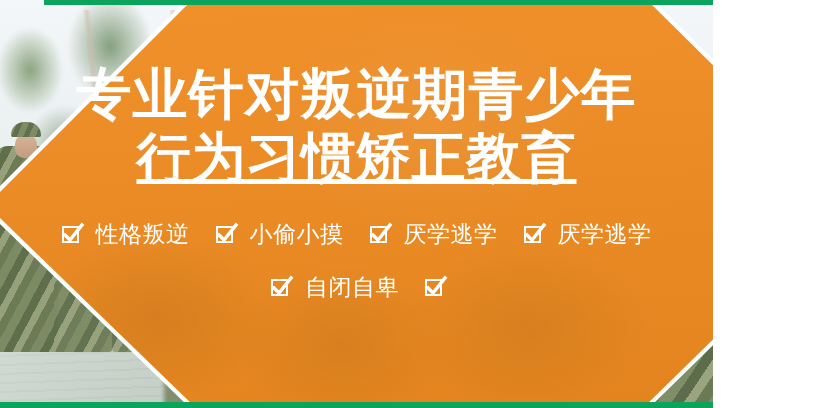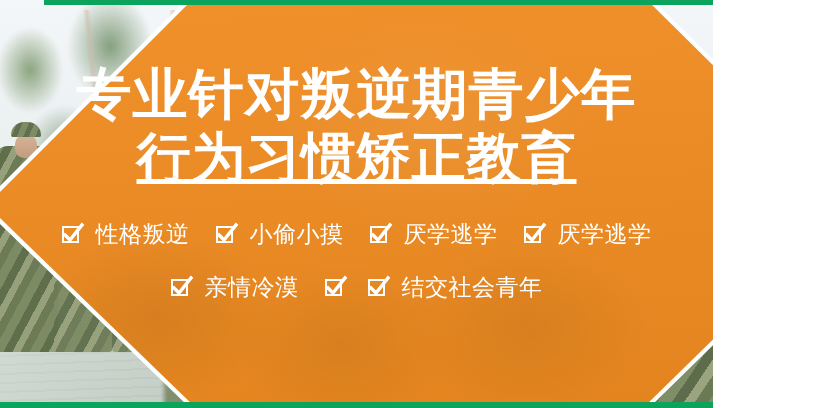--- a/index.html
+++ b/index.html
@@ -373,34 +373,26 @@
         </div>
       </div>
 
       <div class="check-row">
         <div class="check-item">
           <span class="check-box">
             <svg viewBox="0 0 24 24" aria-hidden="true">
                 <path d="M4 13 L9 18 L21 3" fill="none" stroke="#ffffff" stroke-width="3.4" stroke-linecap="square"></path>
               </svg>
           </span>
-          <span>亲情冷漠</span>
-        </div>
-        <div class="check-item">
-          <span class="check-box">
-            <svg viewBox="0 0 24 24" aria-hidden="true">
-                <path d="M4 13 L9 18 L21 3" fill="none" stroke="#ffffff" stroke-width="3.4" stroke-linecap="square"></path>
-              </svg>
-          </span>
-        </div>
-        <div class="check-item">
-          <span class="check-box">
-            <svg viewBox="0 0 24 24" aria-hidden="true">
-                <path d="M4 13 L9 18 L21 3" fill="none" stroke="#ffffff" stroke-width="3.4" stroke-linecap="square"></path>
-              </svg>
-          </span>
-          <span>结交社会青年</span>
+          <span>自闭自卑</span>
+        </div>
+        <div class="check-item">
+          <span class="check-box">
+            <svg viewBox="0 0 24 24" aria-hidden="true">
+                <path d="M4 13 L9 18 L21 3" fill="none" stroke="#ffffff" stroke-width="3.4" stroke-linecap="square"></path>
+              </svg>
+          </span>
         </div>
       </div>
 
     </div>
   </div>
 </div>
 
 </body></html>

